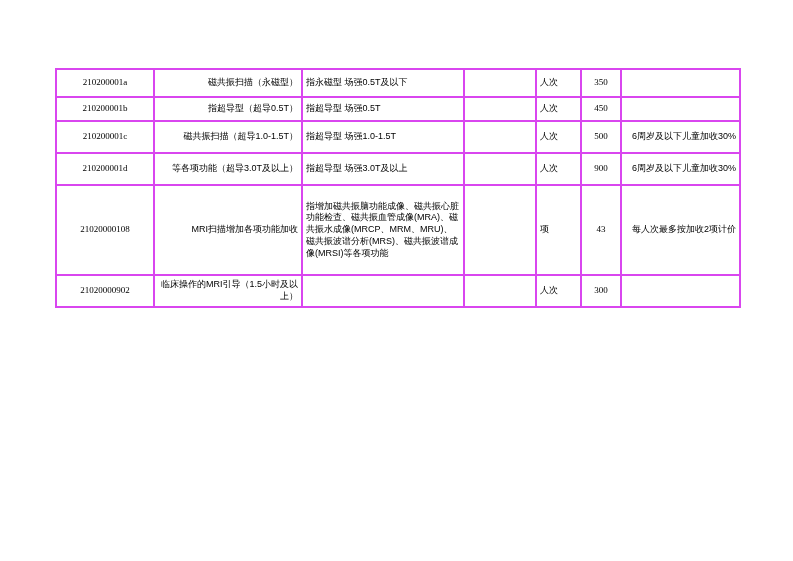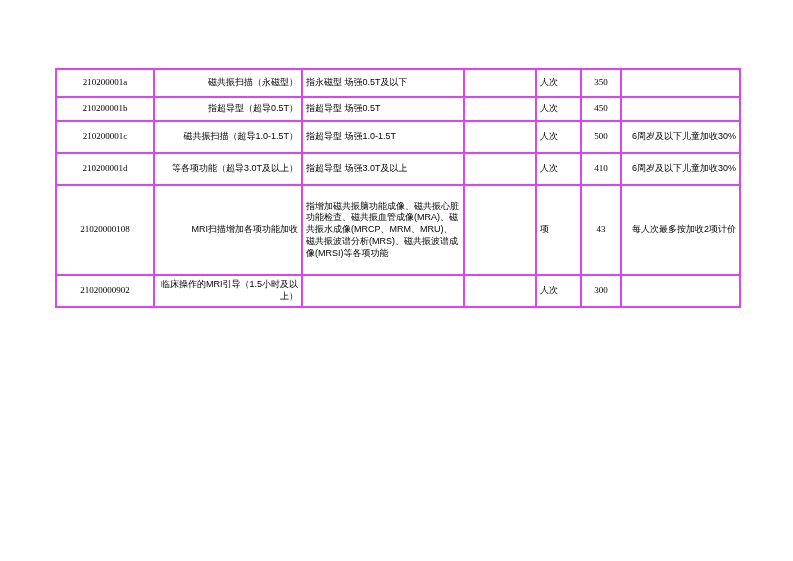--- a/index.html
+++ b/index.html
@@ -129,21 +129,21 @@
           <td class="unit">人次</td>
           <td class="price">500</td>
           <td class="note">6周岁及以下儿童加收30%</td>
         </tr>
         <tr class="r3">
           <td class="code">210200001d</td>
           <td class="name">等各项功能（超导3.0T及以上）</td>
           <td class="desc">指超导型  场强3.0T及以上</td>
           <td class="blank"></td>
           <td class="unit">人次</td>
-          <td class="price">410</td>
+          <td class="price">900</td>
           <td class="note">6周岁及以下儿童加收30%</td>
         </tr>
         <tr class="r4">
           <td class="code">21020000108</td>
           <td class="name">MRI扫描增加各项功能加收</td>
           <td class="desc">指增加磁共振脑功能成像、磁共振心脏功能检查、磁共振血管成像(MRA)、磁共振水成像(MRCP、MRM、MRU)、磁共振波谱分析(MRS)、磁共振波谱成像(MRSI)等各项功能</td>
           <td class="blank"></td>
           <td class="unit">项</td>
           <td class="price">43</td>
           <td class="note">每人次最多按加收2项计价</td>

